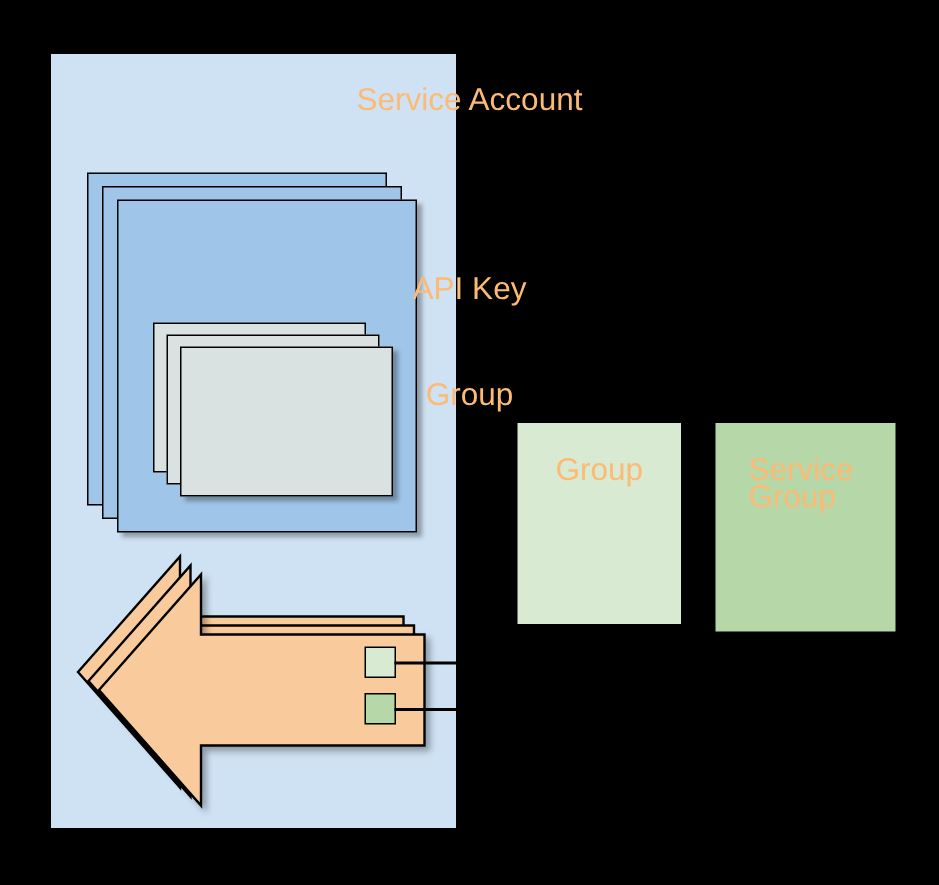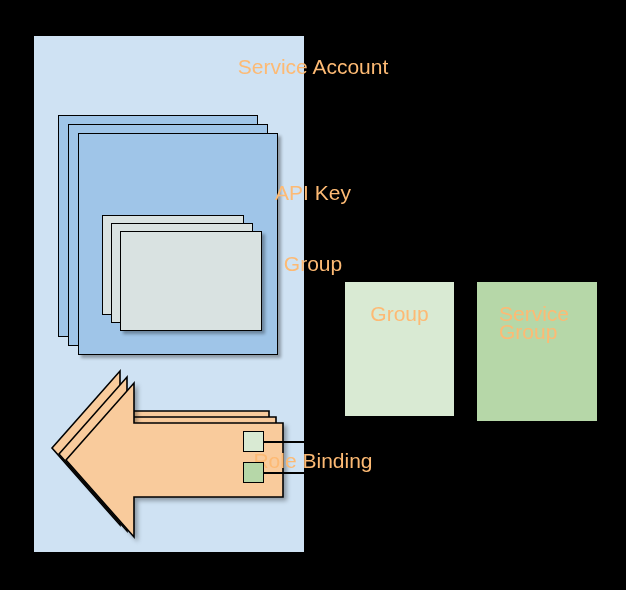--- a/index.html
+++ b/index.html
@@ -146,21 +146,20 @@
       <svg viewBox="0 0 218 164" preserveAspectRatio="none">
         <path d="M 0,82 L 68,5 L 68,45 L 217,45 L 217,119 L 68,119 L 68,159 Z" fill="#f9cb9c" stroke="#000000" stroke-width="1.6" stroke-linejoin="miter"></path>
       </svg>
     </div>
     <div class="rb-arrow a3">
       <svg viewBox="0 0 218 164" preserveAspectRatio="none">
         <path d="M 0,82 L 68,5 L 68,45 L 217,45 L 217,119 L 68,119 L 68,159 Z" fill="#f9cb9c" stroke="#000000" stroke-width="1.6" stroke-linejoin="miter"></path>
       </svg>
     </div>
   </div>
-  <div class="node-label rb-label">Role Binding</div>
 
   <div class="port role-port"></div>
   <div class="port rg-port"></div>
 
   <div class="edge role-edge"></div>
   <div class="edge rg-edge"></div>
 
   <div class="box role-box"></div>
   <div class="node-label role-label" style="left:345px; width:109px; right:auto;">Group</div>
 

